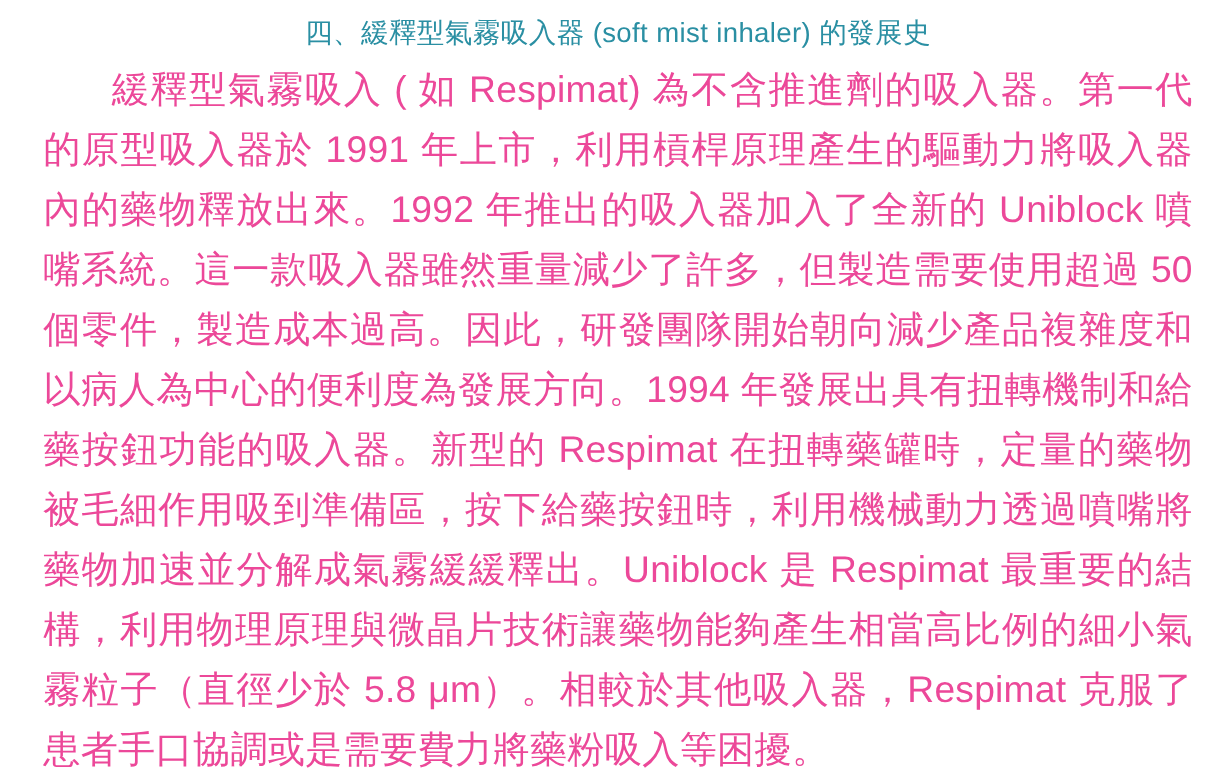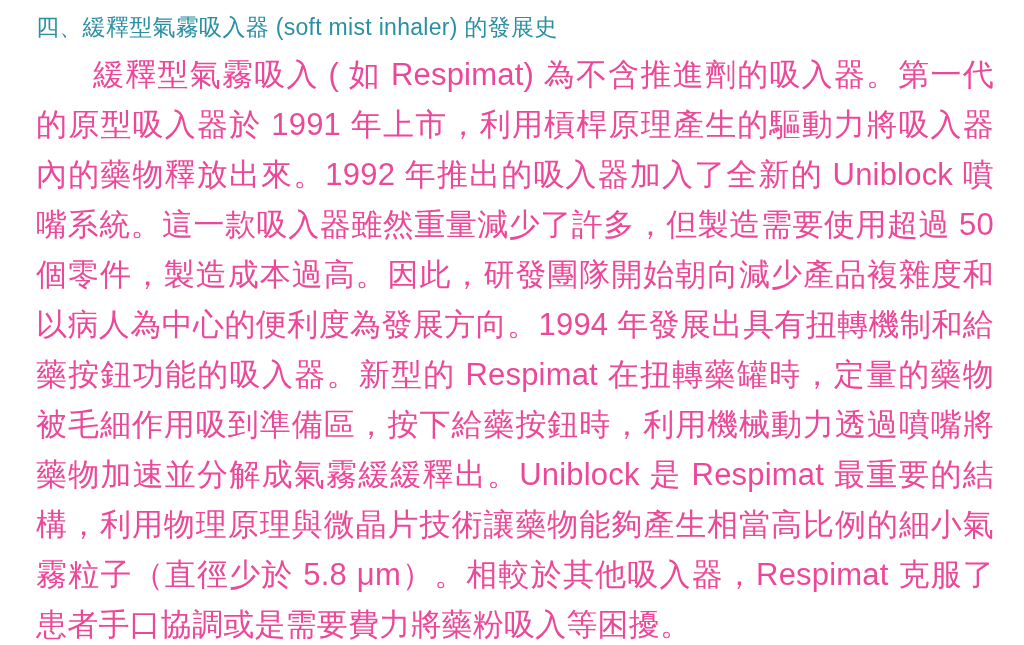--- a/index.html
+++ b/index.html
@@ -22,20 +22,21 @@
     padding: 10px 30px 0 36px;
   }
   .section-heading {
     color: #2a8fa3;
     font-size: 23px;
     line-height: 34px;
     font-weight: 400;
     letter-spacing: 0.3px;
     margin: 0 0 6px 0;
     white-space: nowrap;
+    text-align: center;
   }
   .body-text {
     color: #ec4899;
     font-size: 31px;
     line-height: 50px;
     letter-spacing: 0.2px;
     text-align: justify;
     text-justify: inter-ideograph;
     margin: 0;
   }

